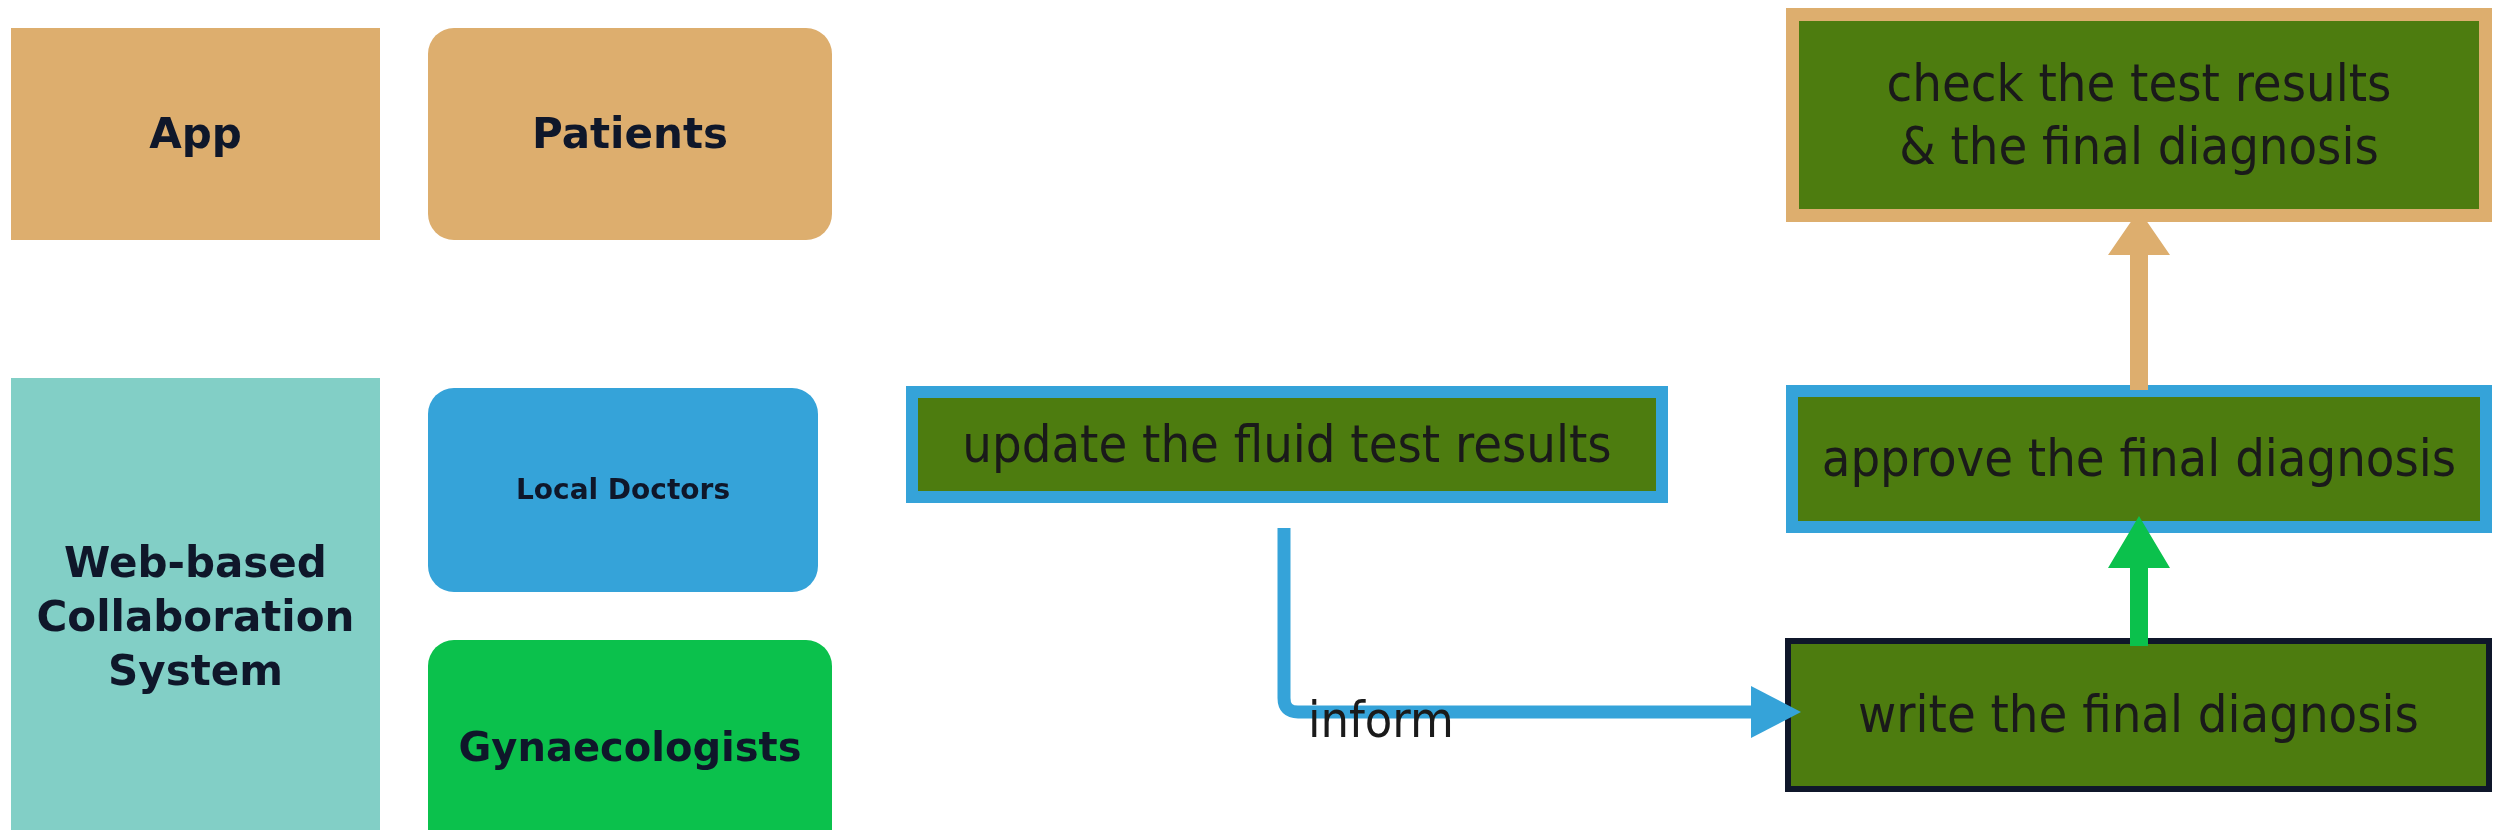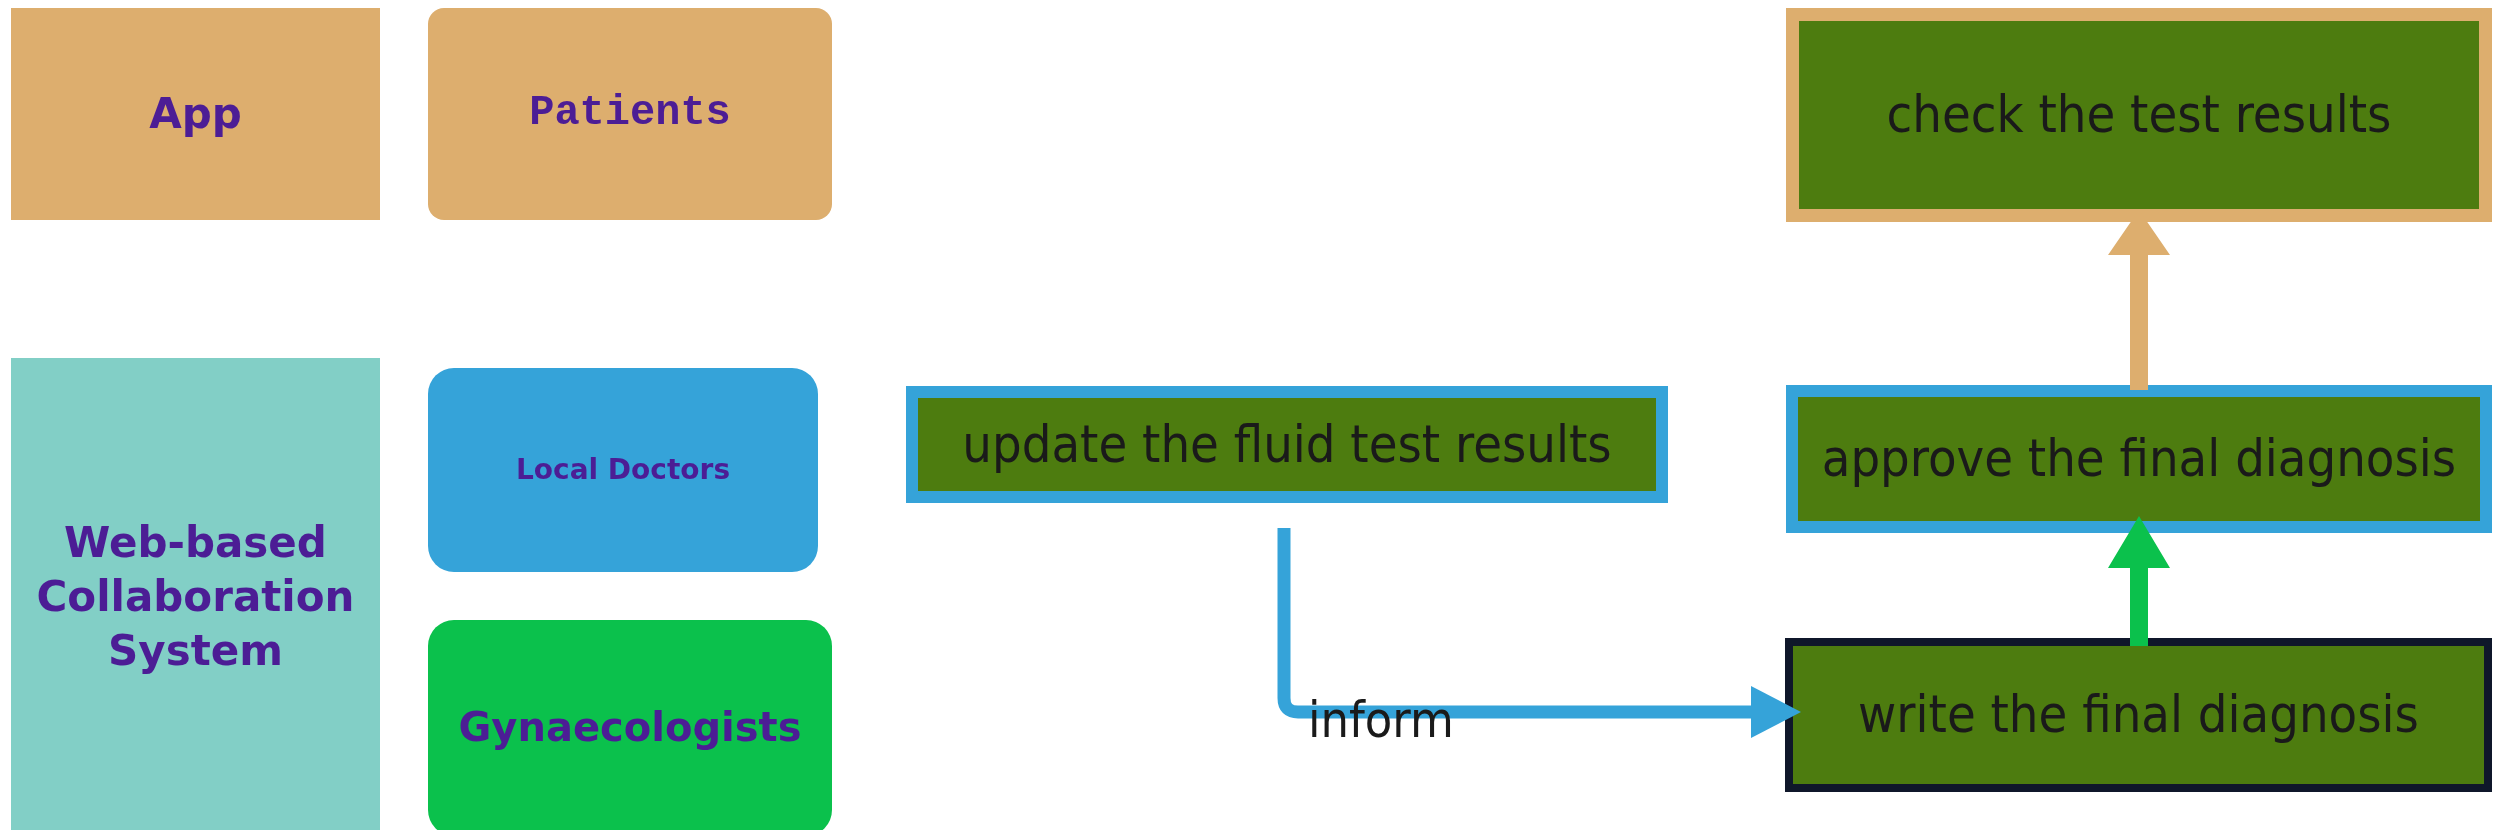--- a/index.html
+++ b/index.html
@@ -20,37 +20,37 @@
   .node {
     position: absolute;
     box-sizing: border-box;
     display: flex;
     align-items: center;
     justify-content: center;
     text-align: center;
   }
   
   .actor {
-    color: #4c1d95;
+    color: #0f172a;
     font-weight: bold;
     font-family: "DejaVu Sans", sans-serif;
     line-height: 1.28;
+    margin-top: 20px;
   }
   .actor-app {
     left: 11px; top: 8px; width: 369px; height: 212px;
     background: #DDAE6E;
     border-radius: 0px;
     font-size: 42px;
   }
   .actor-patients {
     left: 428px; top: 8px; width: 404px; height: 212px;
     background: #DDAE6E;
-    border-radius: 16px;
+    border-radius: 26px;
     font-size: 42px;
-    font-family: Liberation Mono, monospace;
   }
   .actor-system {
     left: 11px; top: 358px; width: 369px; height: 478px;
     background: #82CFC6;
     border-radius: 0px;
     font-size: 42px;
   }
   .actor-localdoctors {
     left: 428px; top: 368px; width: 390px; height: 204px;
     background: #35A3D9;
@@ -81,21 +81,21 @@
     left: 906px; top: 386px; width: 762px; height: 117px;
     border: 12px solid #35A3D9;
   }
   .task-approve {
     left: 1786px; top: 385px; width: 706px; height: 148px;
     border: 12px solid #35A3D9;
     text-align: right;
   }
   .task-write {
     left: 1785px; top: 638px; width: 707px; height: 154px;
-    border: 8px solid #0f172a;
+    border: 6px solid #0f172a;
   }
 
   
   .v-arrow {
     position: absolute;
   }
   .arrow-orange {
     left: 2104px; top: 150px; width: 70px; height: 240px;
   }
   .arrow-green {
@@ -145,20 +145,21 @@
     <span>Local Doctors</span>
   </div>
 
   <div class="node actor actor-gynaecologists">
     <span>Gynaecologists</span>
   </div>
 
   <div class="node task task-check">
     <span>
       <span>check the test results</span><br>
+      <span>&amp; the final diagnosis</span>
     </span>
   </div>
 
   <div class="node task task-update">
     <span>update the fluid test results</span>
   </div>
 
   <div class="node task task-approve">
     <span>approve the final diagnosis</span>
   </div>

